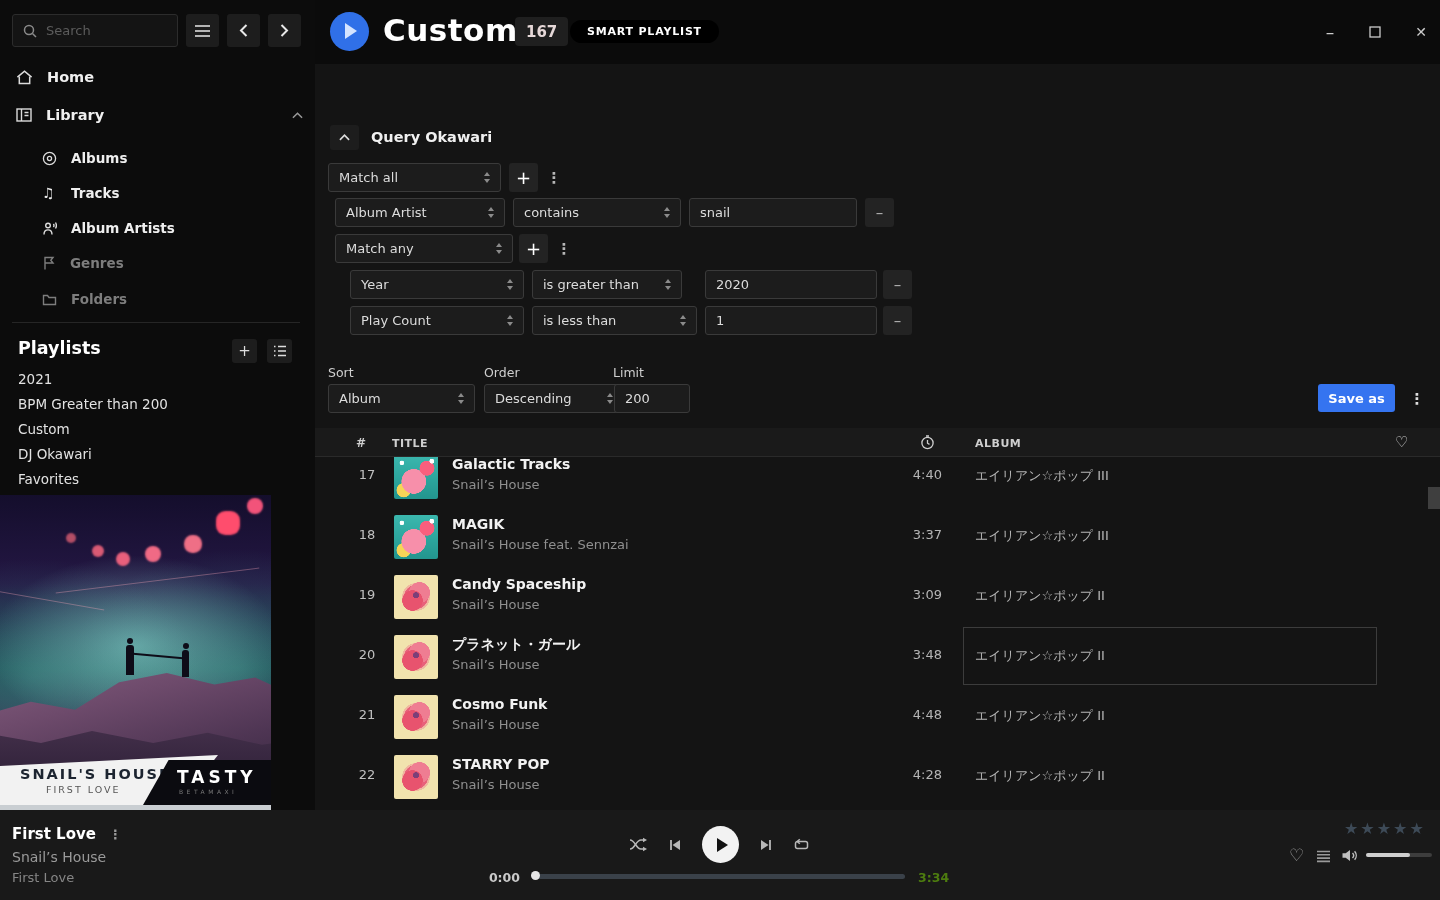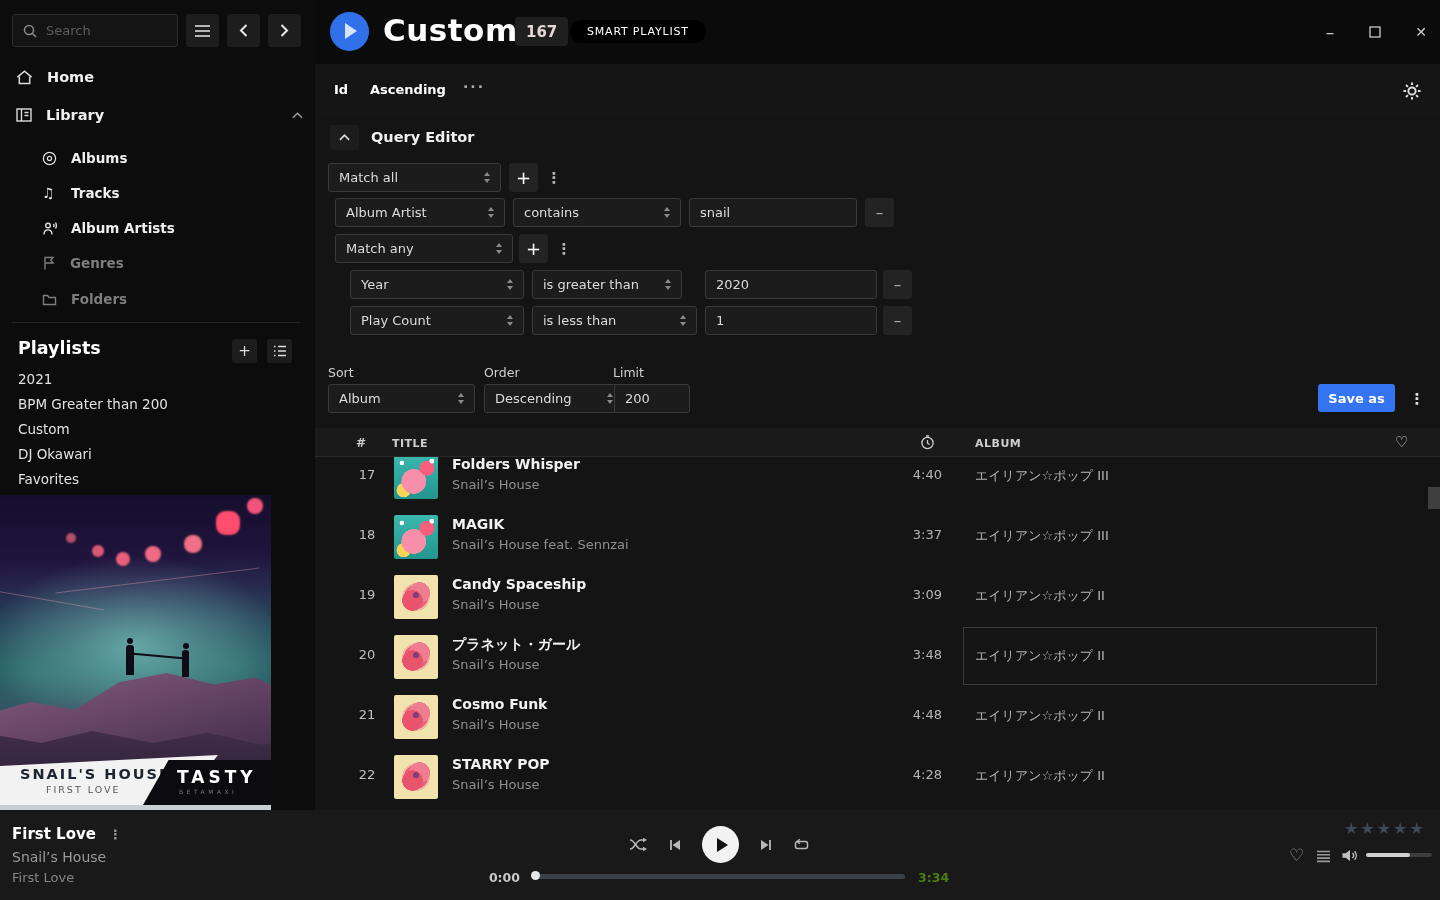--- a/index.html
+++ b/index.html
@@ -62,21 +62,21 @@
   
   .main{position:absolute;left:315px;top:0;width:1125px;height:810px;background:#141414}
   .main-header{position:absolute;left:0;top:0;width:100%;height:64px;background:#0b0b0b}
   .play-big{position:absolute;left:15px;top:12px;width:39px;height:39px;border-radius:50%;background:#3070e8;border:none;cursor:pointer}
   .play-big .tri{position:absolute;left:15px;top:11px;width:0;height:0;border-left:12px solid #d5e4ff;
     border-top:8px solid transparent;border-bottom:8px solid transparent}
   .page-title{position:absolute;left:68px;top:12px;font-size:31px;font-weight:800;letter-spacing:.5px;color:#fff}
   .count-badge{position:absolute;left:200px;top:17px;height:29px;background:#1f1f1f;border-radius:4px;
     color:#e6d8d8;font-size:15px;font-weight:700;display:flex;align-items:center;padding:0 11px}
   .smart-pill{position:absolute;left:255px;top:20px;height:23px;background:#000;border-radius:12px;color:#fff;
-    font-size:11px;font-weight:400;letter-spacing:.8px;display:flex;align-items:center;padding:0 17px;cursor:default}
+    font-size:11px;font-weight:700;letter-spacing:.8px;display:flex;align-items:center;padding:0 17px;cursor:default}
   .win-btn{position:absolute;top:22px;width:22px;height:20px;background:none;border:none;color:#ccc;
     display:flex;align-items:center;justify-content:center;cursor:pointer;font-size:17px}
 
   .toolbar{position:absolute;left:0;top:64px;width:100%;height:52px;background:#151515}
   .tb-sort{position:absolute;left:19px;top:18px;font-size:13px;font-weight:700;color:#fff;cursor:pointer}
   .tb-dir{position:absolute;left:55px;top:18px;font-size:13px;font-weight:700;color:#fff;cursor:pointer}
   .tb-more{position:absolute;left:148px;top:15px;color:#aaa;font-size:14px;font-weight:800;letter-spacing:2px;cursor:pointer;background:none;border:none}
   .gear-btn{position:absolute;left:1087px;top:16px;width:22px;height:22px;background:none;border:none;color:#ddd;cursor:pointer}
 
   .qe{position:absolute;left:0;top:116px;width:100%;height:312px}
@@ -284,39 +284,28 @@
     <button class="win-btn" style="left:1049px">
       <svg width="12" height="12" viewBox="0 0 12 12" fill="none" stroke="#ccc" stroke-width="1.3">
           <rect x="1" y="1" width="10" height="10"></rect>
         </svg>
     </button>
     <button class="win-btn" style="left:1095px;font-size:14px">
         <span>✕</span>
       </button>
   </header>
 
-  <div class="toolbar">
-    <span class="tb-sort">Id</span>
-    <span class="tb-dir">Ascending</span>
-    <button class="tb-more"><span>···</span></button>
-    <button class="gear-btn">
-      <svg width="20" height="20" viewBox="0 0 20 20" fill="none" stroke="#ddd" stroke-width="2">
-          <circle cx="10" cy="10" r="3.6"></circle>
-          <path d="M10 1.5v2.6M10 15.9v2.6M1.5 10h2.6M15.9 10h2.6M4 4l1.9 1.9M14.1 14.1 16 16M16 4l-1.9 1.9M5.9 14.1 4 16"></path>
-        </svg>
-    </button>
-  </div>
 
   <section class="qe">
     <button class="qe-collapse">
       <svg width="11" height="7" viewBox="0 0 12 7" fill="none" stroke="#ddd" stroke-width="1.8">
           <path d="M1 6 6 1l5 5"></path>
         </svg>
     </button>
-    <div class="qe-title">Query Editor</div>
+    <div class="qe-title">Query Okawari</div>
 
     <div class="sel" style="left:13px;top:47px;width:173px">
       <span>Match all</span>
       <span class="updn">
           <i class="u"></i>
           <i class="d"></i>
         </span>
     </div>
     <button class="plus-btn" style="left:194px;top:47px">
         <span>+</span>
@@ -429,21 +418,21 @@
         <path d="M7.5 5v3.2l2 1.2M6 1h3"></path>
       </svg>
     <span class="th-album">ALBUM</span>
     <span class="th-heart">♡</span>
   </div>
 
   <div class="tlist">
     <div class="trow" style="top:-10px">
       <span class="t-num">17</span>
       <div class="t-thumb thumb-ap3"></div>
-      <div class="t-title">Folders Whisper</div>
+      <div class="t-title">Galactic Tracks</div>
       <div class="t-artist">Snail’s House</div>
       <div class="t-dur">4:40</div>
       <div class="t-album">エイリアン☆ポップ III</div>
     </div>
     <div class="trow" style="top:50px">
       <span class="t-num">18</span>
       <div class="t-thumb thumb-ap3"></div>
       <div class="t-title">MAGIK</div>
       <div class="t-artist">Snail’s House feat. Sennzai</div>
       <div class="t-dur">3:37</div>

